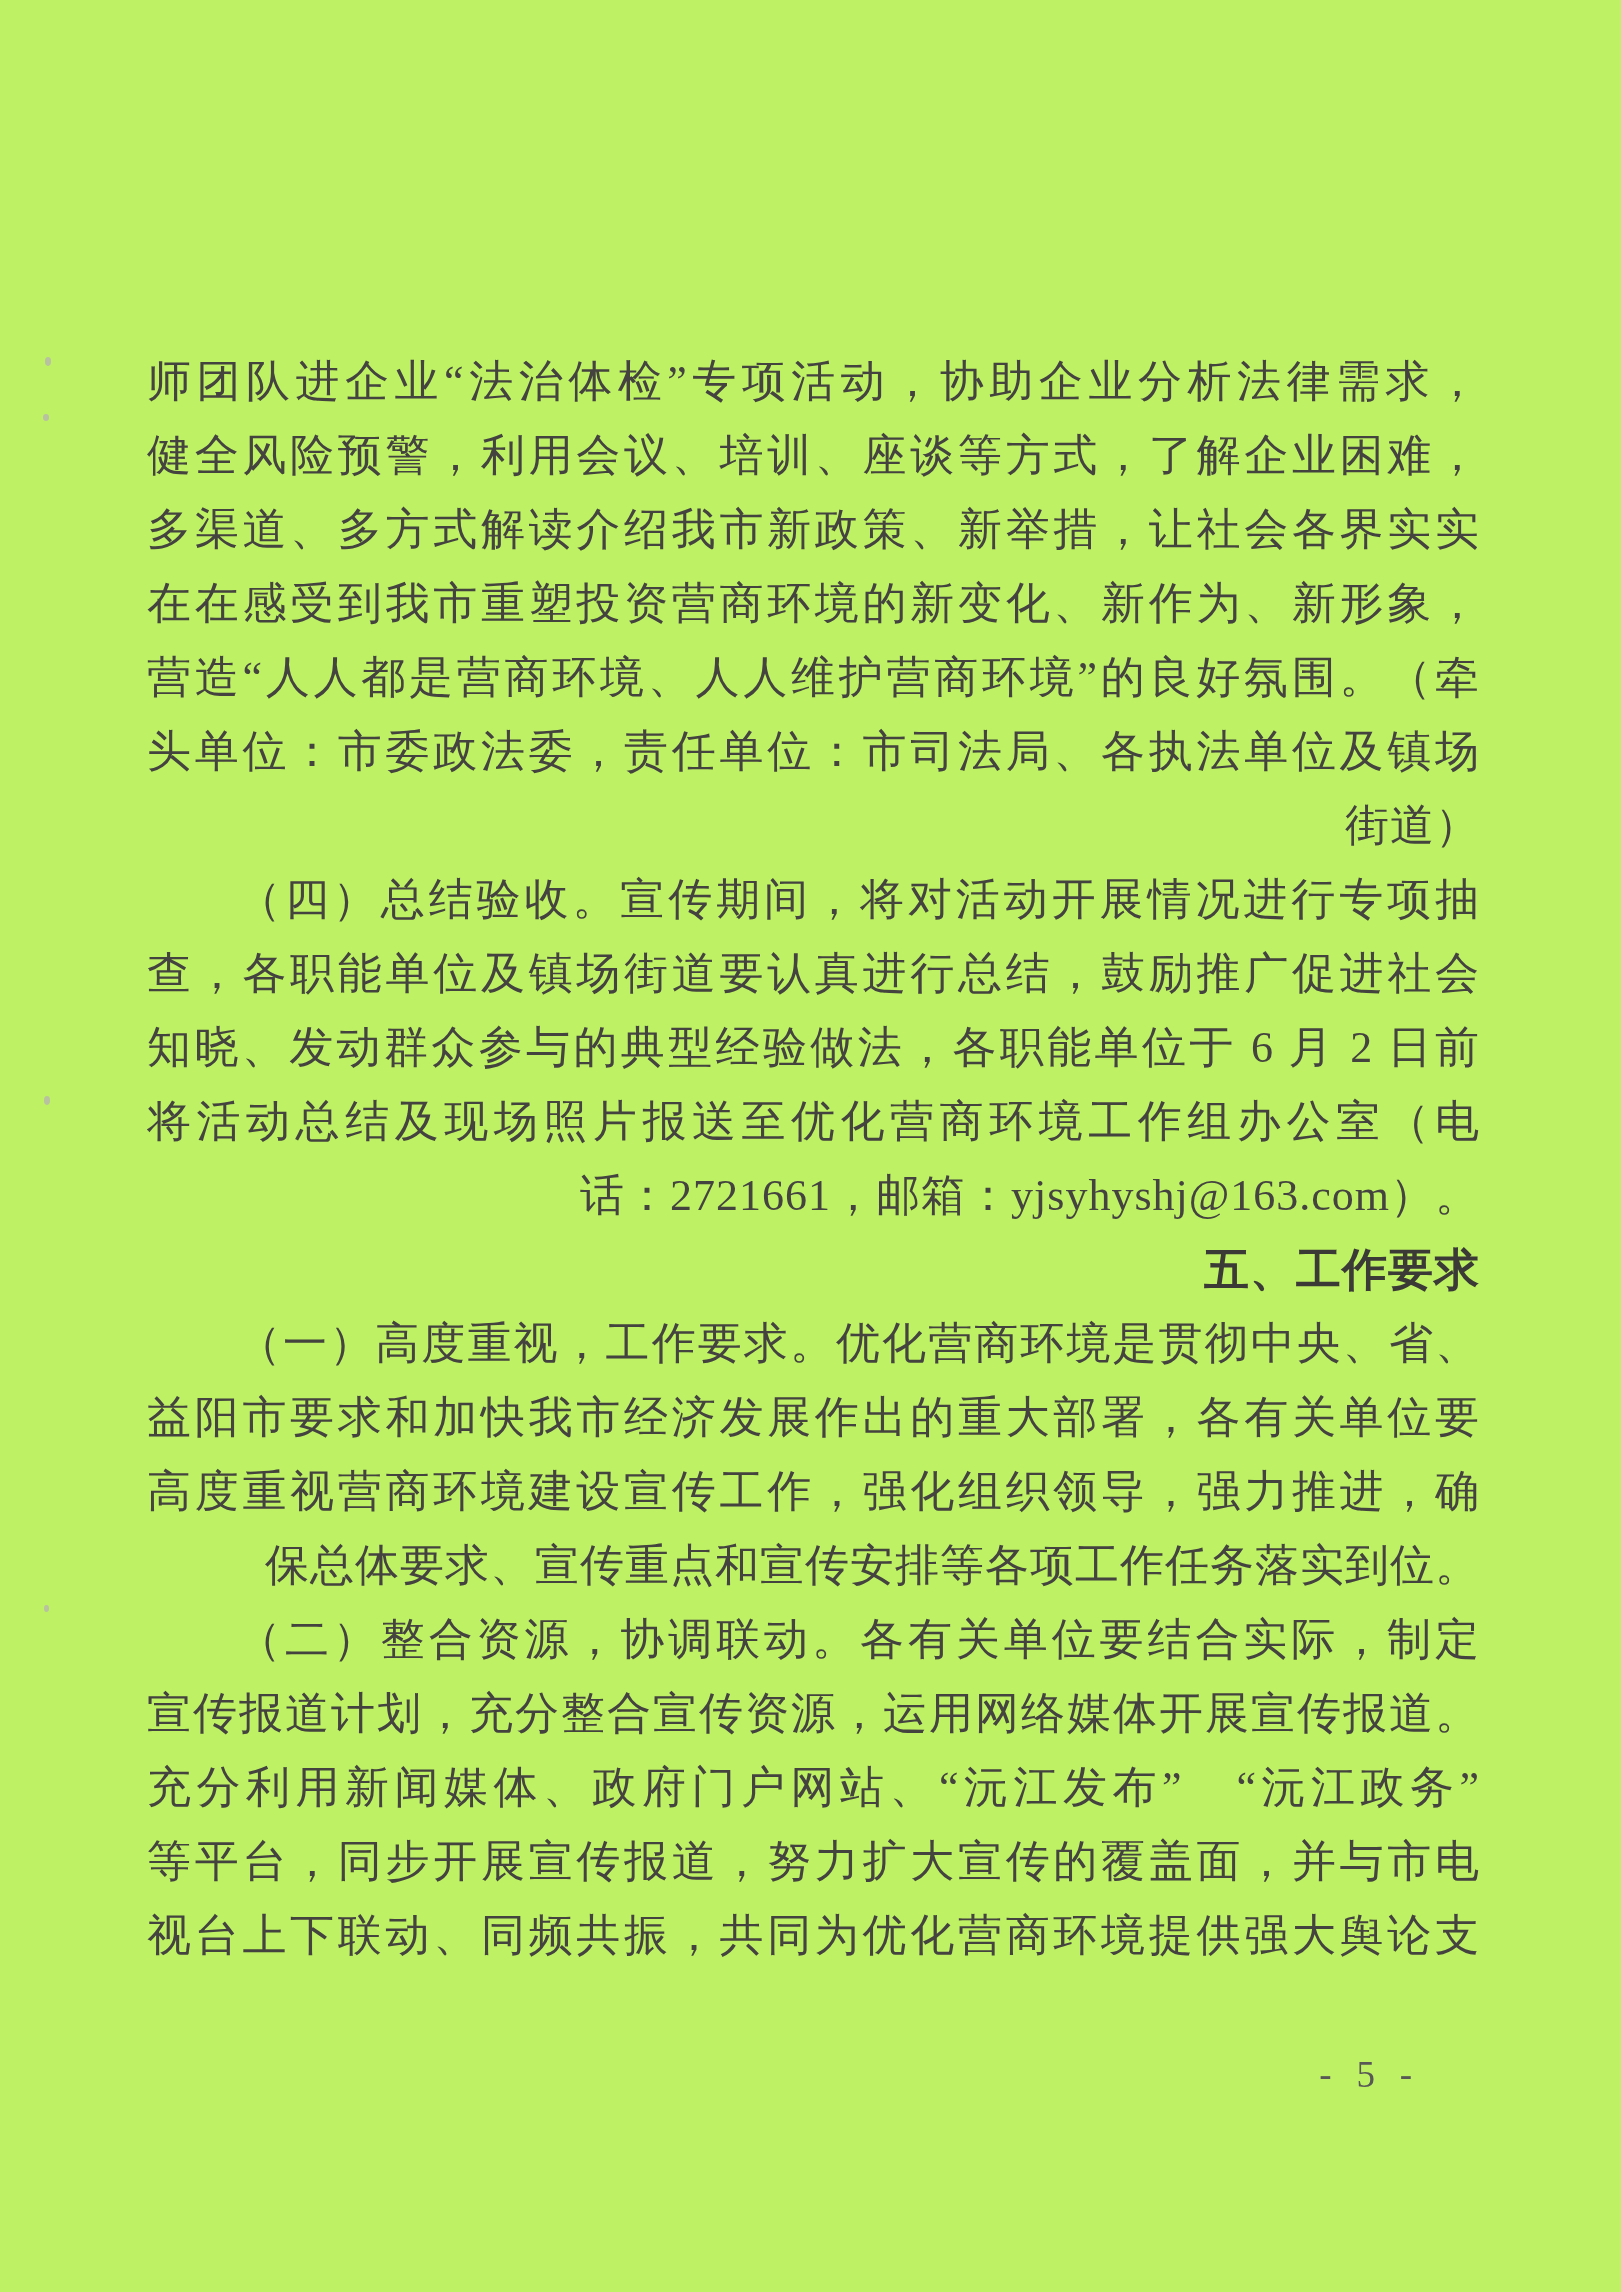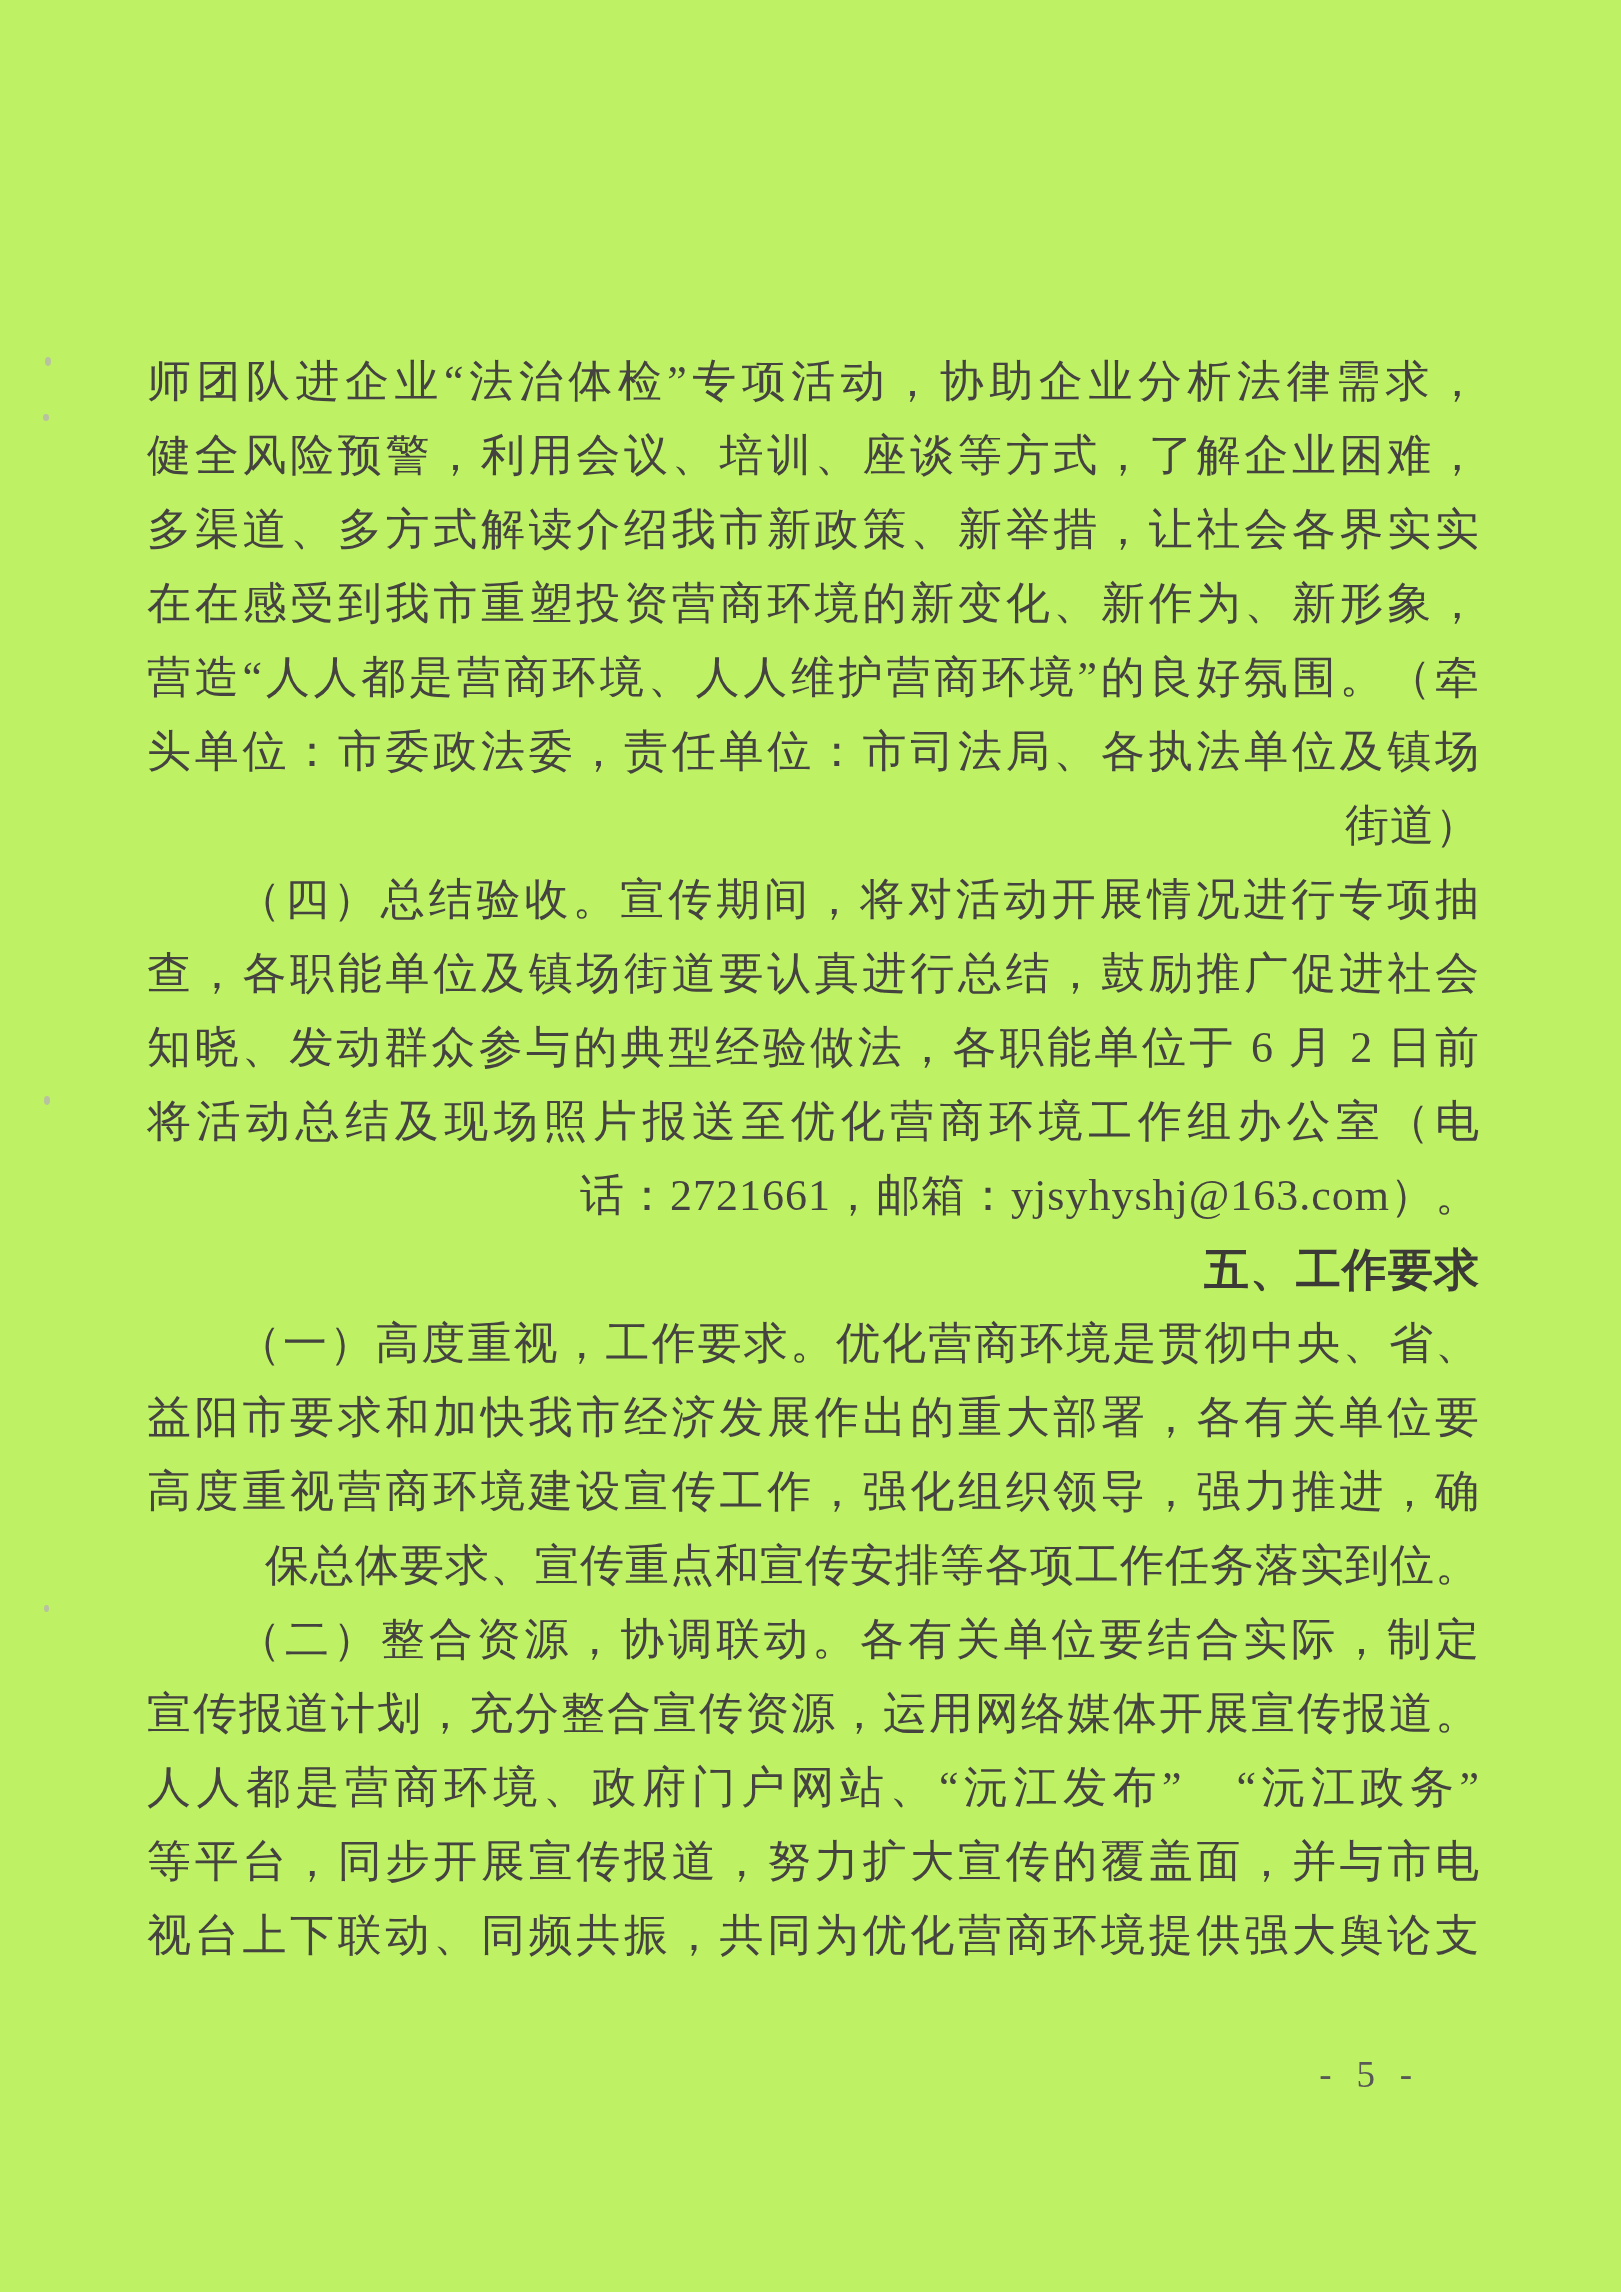--- a/index.html
+++ b/index.html
@@ -79,20 +79,20 @@
       <div class="line justify">知晓、发动群众参与的典型经验做法，各职能单位于 6 月 2 日前</div>
       <div class="line justify">将活动总结及现场照片报送至优化营商环境工作组办公室（电</div>
       <div class="line left">话：2721661，邮箱：yjsyhyshj@163.com）。</div>
       <div class="line heading">五、工作要求</div>
       <div class="line justify indent">（一）高度重视，工作要求。优化营商环境是贯彻中央、省、</div>
       <div class="line justify">益阳市要求和加快我市经济发展作出的重大部署，各有关单位要</div>
       <div class="line justify">高度重视营商环境建设宣传工作，强化组织领导，强力推进，确</div>
       <div class="line left">保总体要求、宣传重点和宣传安排等各项工作任务落实到位。</div>
       <div class="line justify indent">（二）整合资源，协调联动。各有关单位要结合实际，制定</div>
       <div class="line justify">宣传报道计划，充分整合宣传资源，运用网络媒体开展宣传报道。</div>
-      <div class="line justify">人人都是营商环境、政府门户网站、“沅江发布”　“沅江政务”</div>
+      <div class="line justify">充分利用新闻媒体、政府门户网站、“沅江发布”　“沅江政务”</div>
       <div class="line justify">等平台，同步开展宣传报道，努力扩大宣传的覆盖面，并与市电</div>
       <div class="line justify">视台上下联动、同频共振，共同为优化营商环境提供强大舆论支</div>
     </div>
 
   <div class="page-number">- 5 -</div>
 </div>
 
 
 </body></html>

